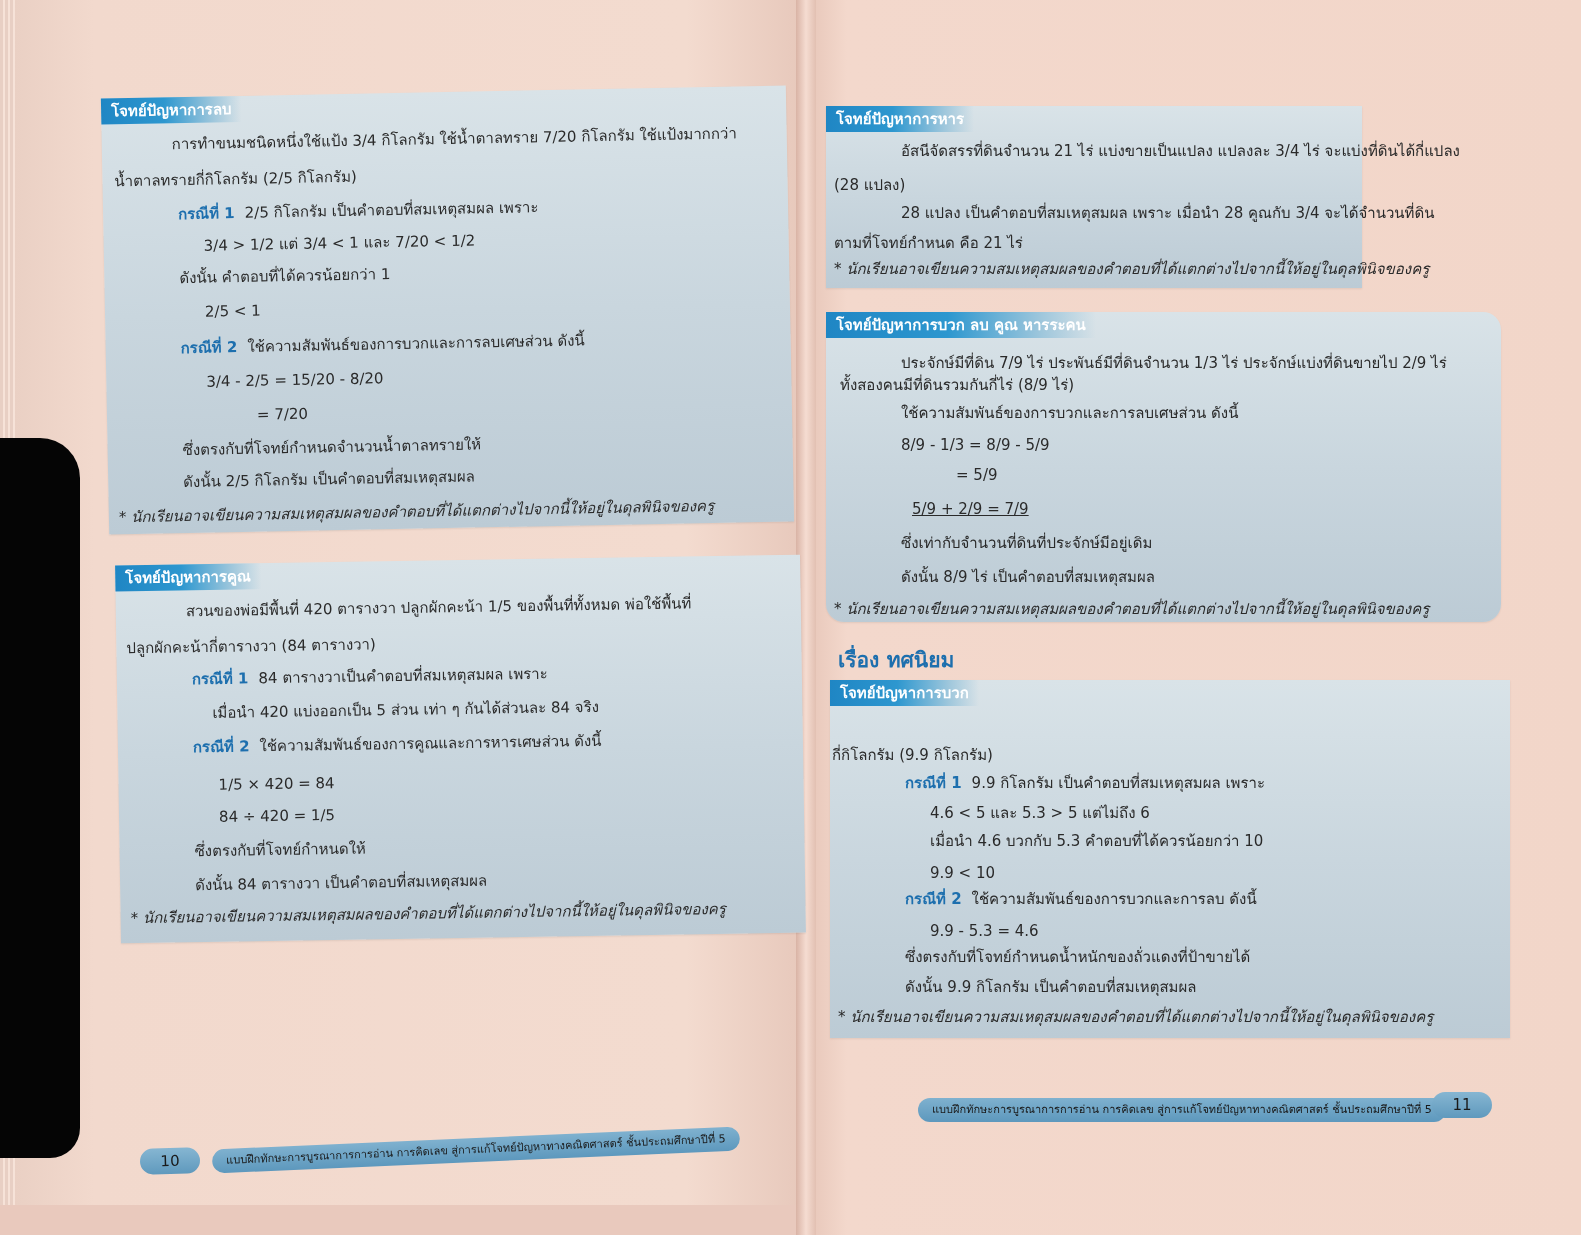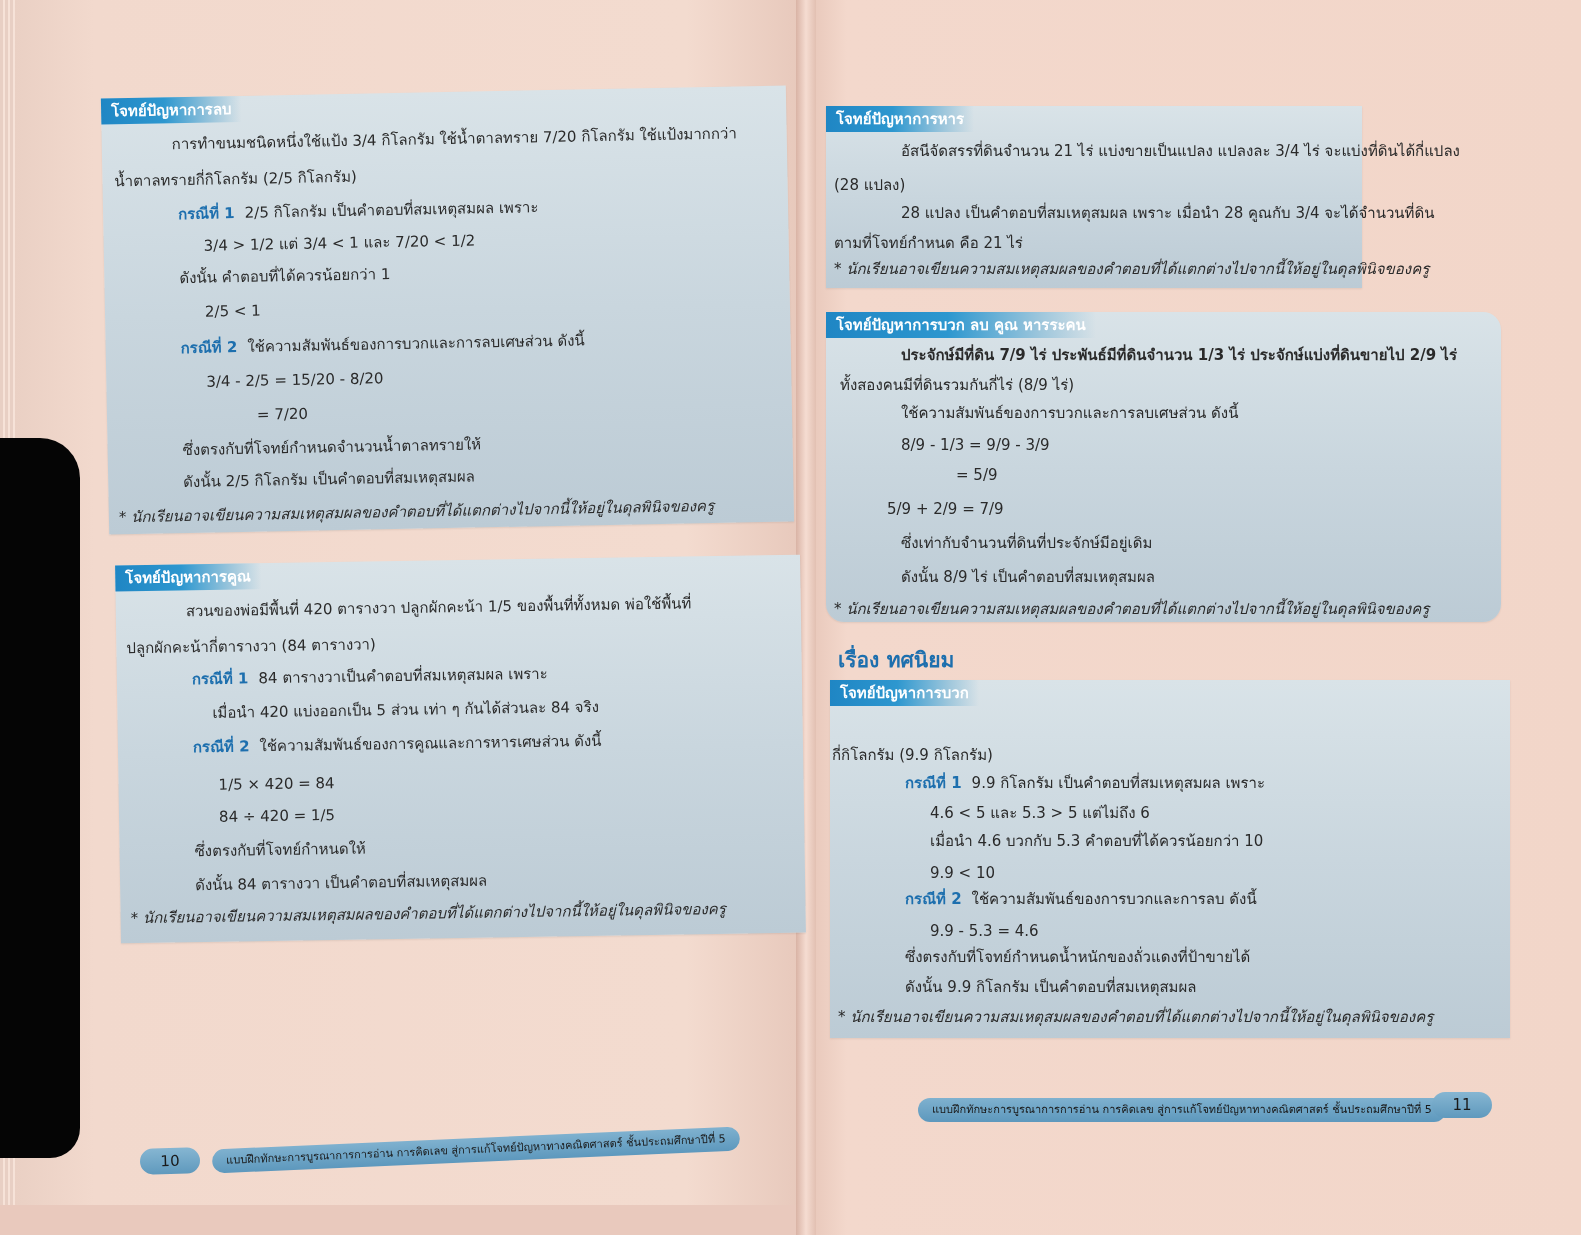--- a/index.html
+++ b/index.html
@@ -86,26 +86,26 @@
     <div class="ln" style="left:8px;top:40px;text-align:right;">(28 แปลง)</div>
     <div class="ln" style="left:75px;top:68px;">28 แปลง เป็นคำตอบที่สมเหตุสมผล เพราะ เมื่อนำ 28 คูณกับ 3/4 จะได้จำนวนที่ดิน</div>
     <div class="ln" style="left:8px;top:98px;">ตามที่โจทย์กำหนด คือ 21 ไร่</div>
     <div class="ln note" style="left:8px;top:124px;">* นักเรียนอาจเขียนความสมเหตุสมผลของคำตอบที่ได้แตกต่างไปจากนี้ให้อยู่ในดุลพินิจของครู</div>
   </div>
 </div>
 
 <div class="card" style="left:826px;top:312px;width:675px;height:310px;border-radius:18px;">
   <div class="card-head">โจทย์ปัญหาการบวก ลบ คูณ หารระคน</div>
   <div class="card-body">
-    <div class="ln" style="left:75px;top:4px;font-weight:bold;">ประจักษ์มีที่ดิน 7/9 ไร่ ประพันธ์มีที่ดินจำนวน 1/3 ไร่ ประจักษ์แบ่งที่ดินขายไป 2/9 ไร่</div>
+    <div class="ln" style="left:75px;top:12px;">ประจักษ์มีที่ดิน 7/9 ไร่ ประพันธ์มีที่ดินจำนวน 1/3 ไร่ ประจักษ์แบ่งที่ดินขายไป 2/9 ไร่</div>
     <div class="ln" style="left:2px;top:34px;margin-left:12px;">ทั้งสองคนมีที่ดินรวมกันกี่ไร่ (8/9 ไร่)</div>
     <div class="ln" style="left:75px;top:62px;">ใช้ความสัมพันธ์ของการบวกและการลบเศษส่วน ดังนี้</div>
-    <div class="ln" style="left:75px;top:94px;">8/9 - 1/3 = 9/9 - 3/9</div>
+    <div class="ln" style="left:75px;top:94px;">8/9 - 1/3 = 8/9 - 5/9</div>
     <div class="ln" style="left:130px;top:124px;">= 5/9</div>
-    <div class="ln" style="left:61px;top:158px;">5/9 + 2/9 = 7/9</div>
+    <div class="ln" style="left:86px;top:158px;text-decoration:underline;">5/9 + 2/9 = 7/9</div>
     <div class="ln" style="left:75px;top:192px;">ซึ่งเท่ากับจำนวนที่ดินที่ประจักษ์มีอยู่เดิม</div>
     <div class="ln" style="left:75px;top:226px;">ดังนั้น 8/9 ไร่ เป็นคำตอบที่สมเหตุสมผล</div>
     <div class="ln note" style="left:8px;top:258px;">* นักเรียนอาจเขียนความสมเหตุสมผลของคำตอบที่ได้แตกต่างไปจากนี้ให้อยู่ในดุลพินิจของครู</div>
   </div>
 </div>
 
 <div class="section-title">เรื่อง ทศนิยม</div>
 
 <div class="card" style="left:830px;top:680px;width:680px;height:358px;">
   <div class="card-head">โจทย์ปัญหาการบวก</div>

